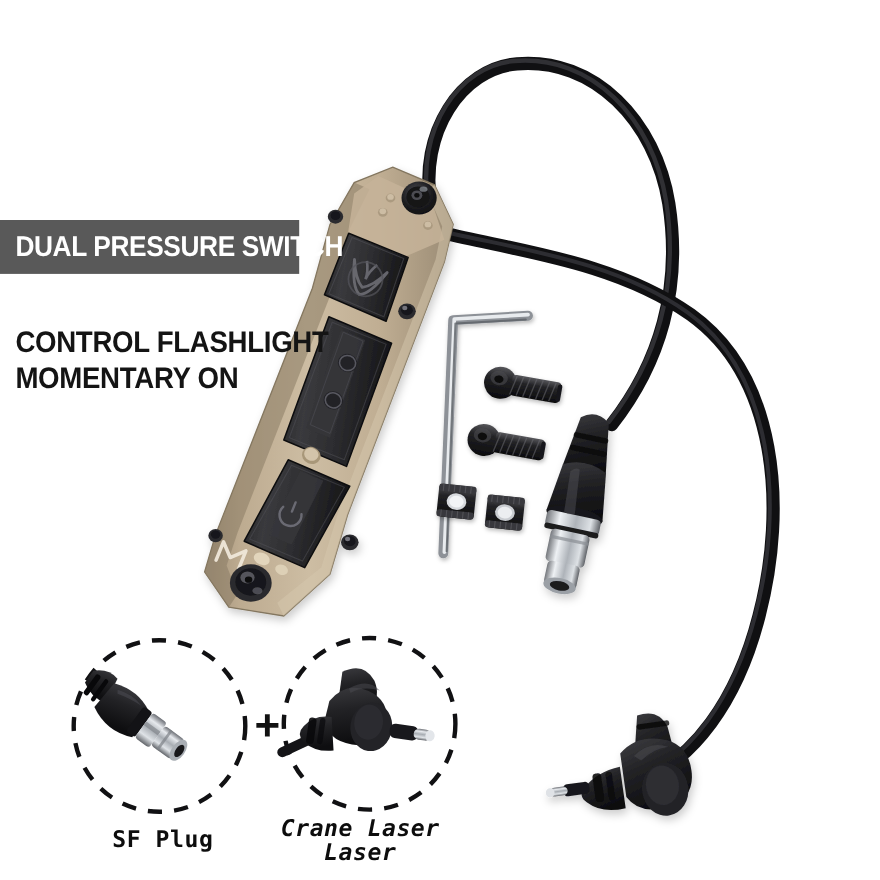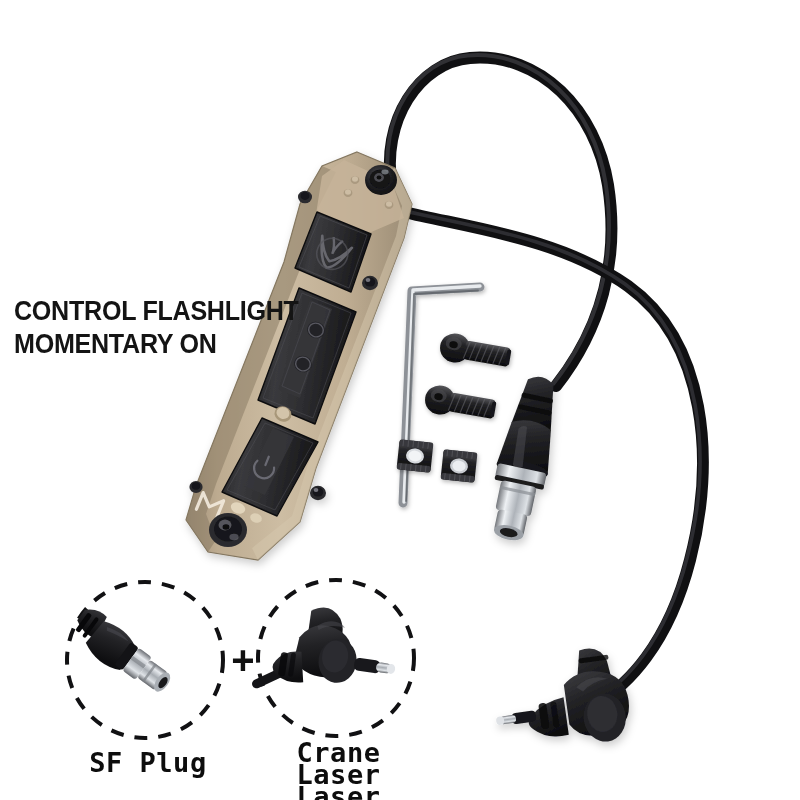--- a/index.html
+++ b/index.html
@@ -63,36 +63,36 @@
   }
   .subhead div { white-space: nowrap; }
 
   
   .plug-label {
     position: absolute;
     text-align: center;
     color: #0d0d0d;
     font-family: "DejaVu Sans Mono", "Liberation Mono", monospace;
     font-weight: 700;
-    font-size: 27px;
+    font-size: 21px;
     line-height: 22px;
     letter-spacing: 0.5px;
     -webkit-text-stroke: 2.4px #ffffff;
     paint-order: stroke fill;
     text-shadow:
       2px 0 0 #fff, -2px 0 0 #fff, 0 2px 0 #fff, 0 -2px 0 #fff,
       1.5px 1.5px 0 #fff, -1.5px 1.5px 0 #fff, 1.5px -1.5px 0 #fff, -1.5px -1.5px 0 #fff;
   }
   .plug-label span {
     position: relative;
     color: #0d0d0d;
     -webkit-text-stroke: 0;
   }
   #label-sf  { left: 78px;  top: 752px; width: 140px; }
-  #label-crane { left: 256px; top: 742px; width: 165px; }
+  #label-crane { left: 245px; top: 742px; width: 165px; font-style: italic; }
 
   .plus-sign {
     position: absolute;
     left: 226px;
     top: 640px;
     width: 34px;
     height: 40px;
     color: #111;
     font-family: "Liberation Sans", sans-serif;
     font-weight: 700;
@@ -468,20 +468,23 @@
         <rect x="-40" y="8" width="5" height="24" rx="2.5" fill="#09090b" opacity="0.7"></rect>
 
         <rect x="24" y="4" width="26" height="13" rx="5" fill="#18181c"></rect>
         <rect x="46" y="5.5" width="16" height="10" rx="5" fill="url(#chromeGrad)"></rect>
         <ellipse cx="61" cy="10.5" rx="4.2" ry="5" fill="#e3e6ea"></ellipse>
         <path d="M -18 -22 q 16 -12 28 -2 q -16 -2 -26 6 z" fill="#4c4c52" opacity="0.5"></path>
       </g>
     </g>
   </svg>
 
+  <div class="banner">
+    <div class="banner-text">DUAL PRESSURE SWITCH</div>
+  </div>
 
   <div class="subhead">
     <div>CONTROL FLASHLIGHT</div>
     <div>MOMENTARY ON</div>
   </div>
 
   <div class="plus-sign">+</div>
 
   <div class="plug-label" id="label-sf">
     <span>SF Plug</span>

